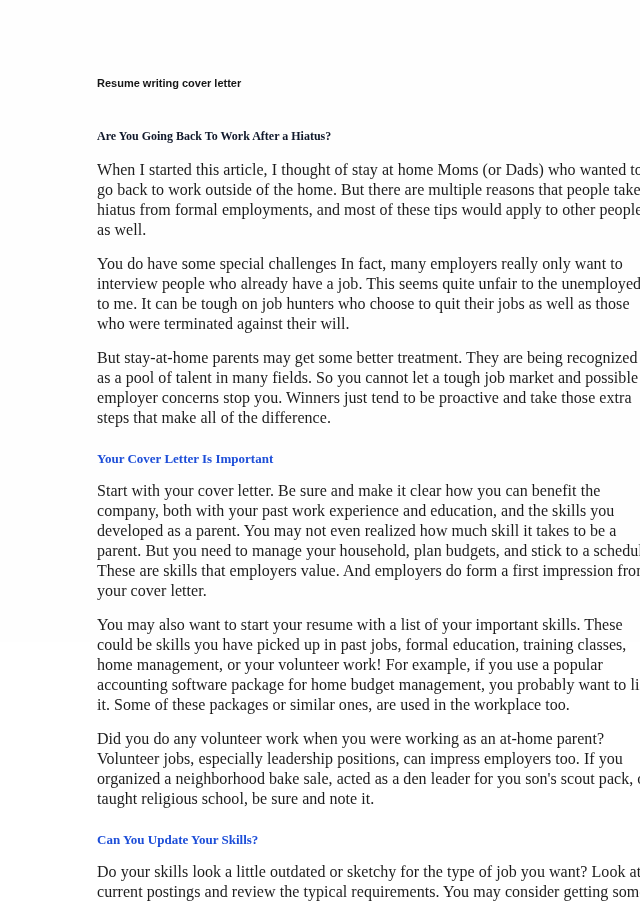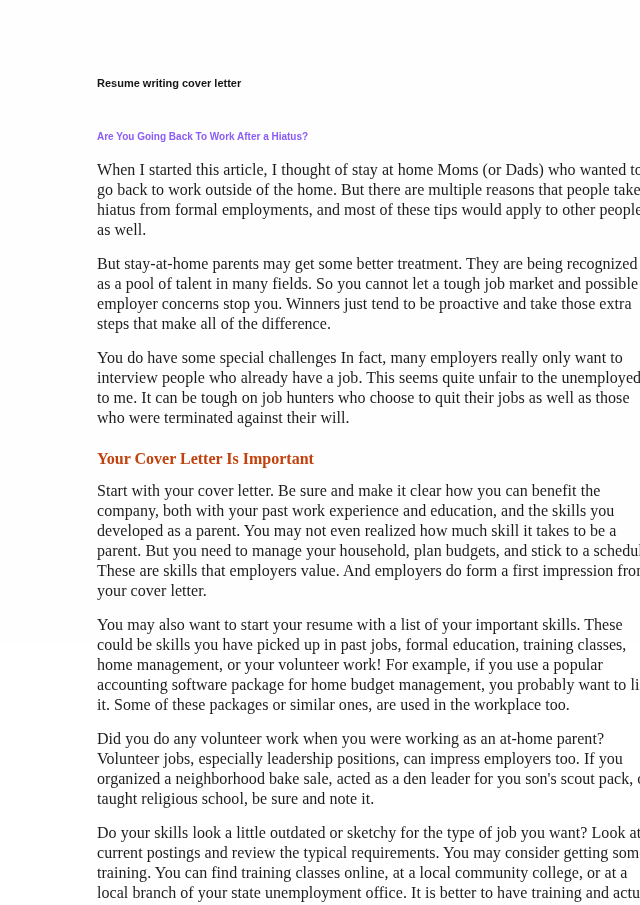--- a/index.html
+++ b/index.html
@@ -23,33 +23,33 @@
   }
   .doc-label {
     font-family: "Liberation Sans", sans-serif;
     font-size: 11px;
     font-weight: 700;
     line-height: 12px;
     color: #161616;
     margin: 0 0 39px 0;
   }
   h1.article-title {
-    font-family: Liberation Sans, sans-serif;
-    font-size: 10px;
+    font-family: Liberation Serif, serif;
+    font-size: 12px;
     font-weight: 700;
     line-height: 17px;
-    color: #8b5cf6;
+    color: #0f172a;
     margin: 0 0 15px 0;
   }
   h2.section-heading {
     font-family: "Liberation Serif", serif;
-    font-size: 16px;
+    font-size: 13px;
     font-weight: 700;
     line-height: 17px;
-    color: #c2410c;
+    color: #1d4ed8;
     margin: 22px 0 14px 0;
   }
   p.body-par {
     font-size: 16px;
     line-height: 20px;
     margin: 12px 0 14px 0;
     white-space: pre;   
     letter-spacing: 0.05px;
   }
 </style>
@@ -60,29 +60,29 @@
 
   <div class="doc-label">Resume writing cover letter</div>
 
   <h1 class="article-title">Are You Going Back To Work After a Hiatus?</h1>
 
   <p class="body-par">When I started this article, I thought of stay at home Moms (or Dads) who wanted to
 go back to work outside of the home. But there are multiple reasons that people take a
 hiatus from formal employments, and most of these tips would apply to other people
 as well.</p>
 
+  <p class="body-par">You do have some special challenges In fact, many employers really only want to
+interview people who already have a job. This seems quite unfair to the unemployed
+to me. It can be tough on job hunters who choose to quit their jobs as well as those
+who were terminated against their will.</p>
+
   <p class="body-par">But stay-at-home parents may get some better treatment. They are being recognized
 as a pool of talent in many fields. So you cannot let a tough job market and possible
 employer concerns stop you. Winners just tend to be proactive and take those extra
 steps that make all of the difference.</p>
-
-  <p class="body-par">You do have some special challenges In fact, many employers really only want to
-interview people who already have a job. This seems quite unfair to the unemployed
-to me. It can be tough on job hunters who choose to quit their jobs as well as those
-who were terminated against their will.</p>
 
   <h2 class="section-heading">Your Cover Letter Is Important</h2>
 
   <p class="body-par">Start with your cover letter. Be sure and make it clear how you can benefit the
 company, both with your past work experience and education, and the skills you
 developed as a parent. You may not even realized how much skill it takes to be a
 parent. But you need to manage your household, plan budgets, and stick to a schedule.
 These are skills that employers value. And employers do form a first impression from
 your cover letter.</p>
 
@@ -91,20 +91,21 @@
 could be skills you have picked up in past jobs, formal education, training classes,
 home management, or your volunteer work! For example, if you use a popular
 accounting software package for home budget management, you probably want to list
 it. Some of these packages or similar ones, are used in the workplace too.</p>
 
   <p class="body-par">Did you do any volunteer work when you were working as an at-home parent?
 Volunteer jobs, especially leadership positions, can impress employers too. If you
 organized a neighborhood bake sale, acted as a den leader for you son's scout pack, or
 taught religious school, be sure and note it.</p>
 
+  <h2 class="section-heading">Can You Update Your Skills?</h2>
 
   <p class="body-par">Do your skills look a little outdated or sketchy for the type of job you want? Look at
 current postings and review the typical requirements. You may consider getting some
 training. You can find training classes online, at a local community college, or at a
 local branch of your state unemployment office. It is better to have training and actual
 work experience. But training and some exposure is better than no exposure at all.</p>
 
 </div>
 
 </body></html>

